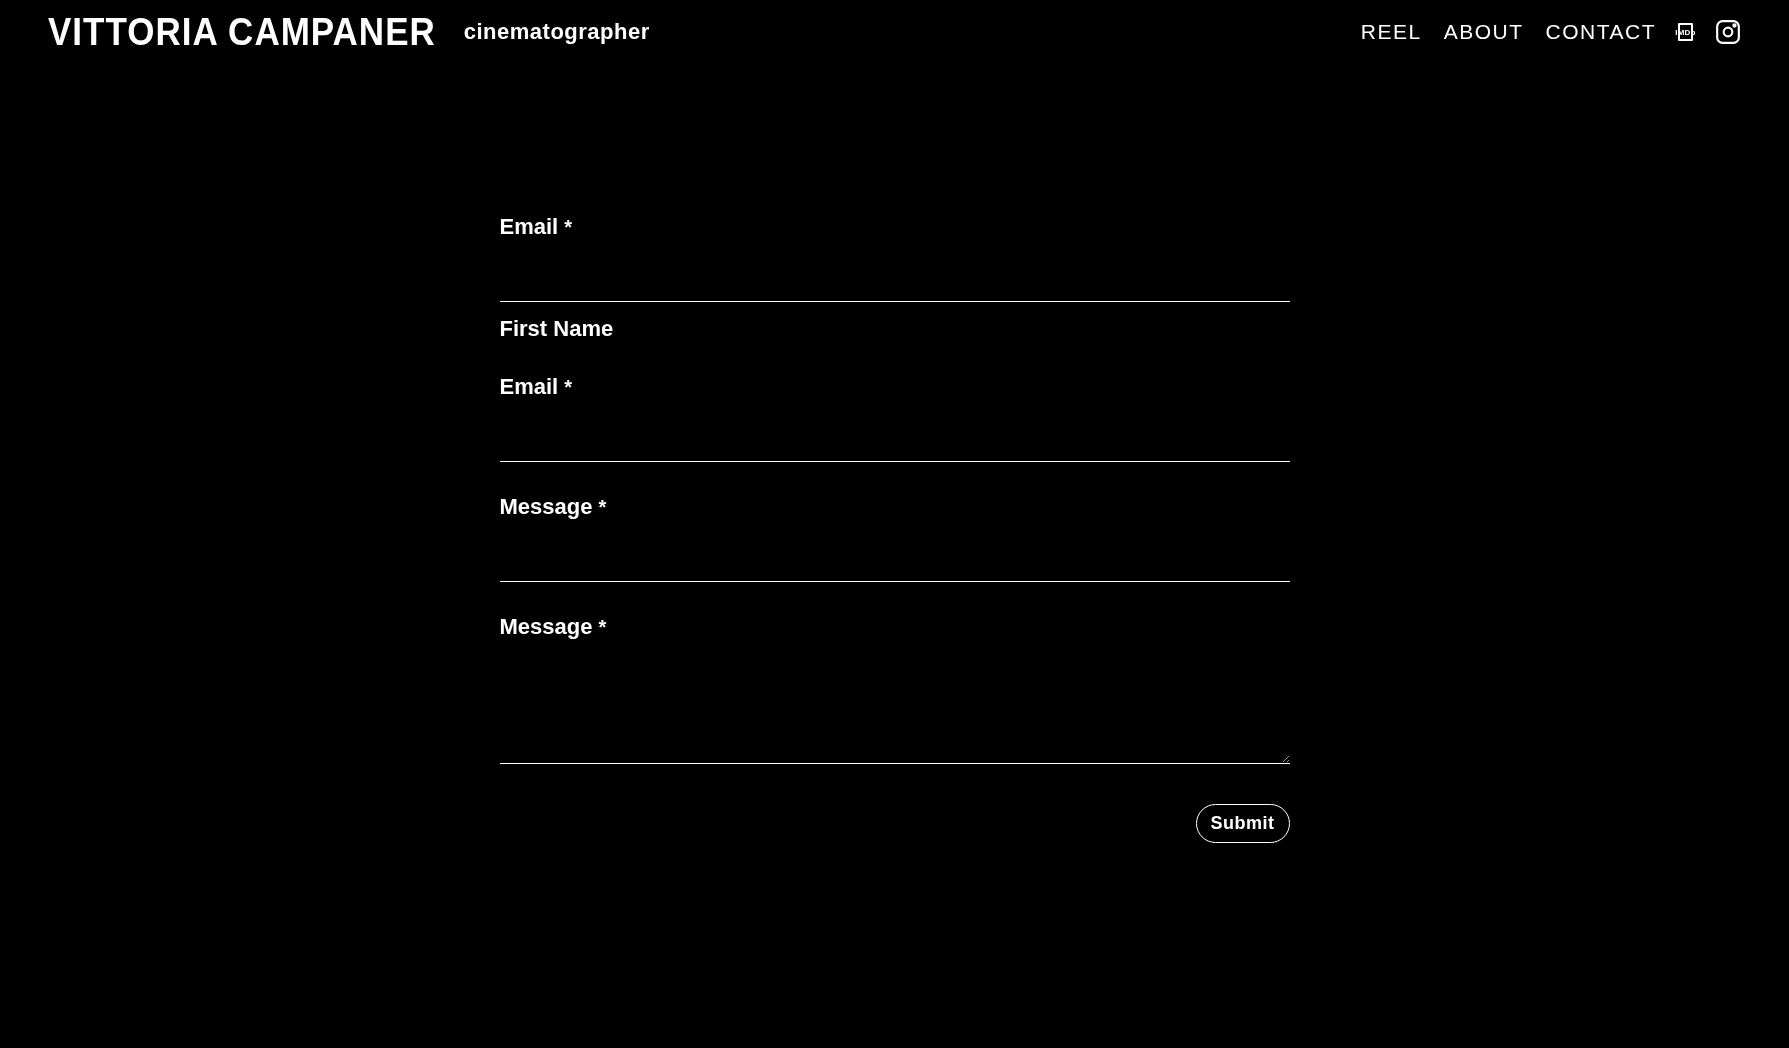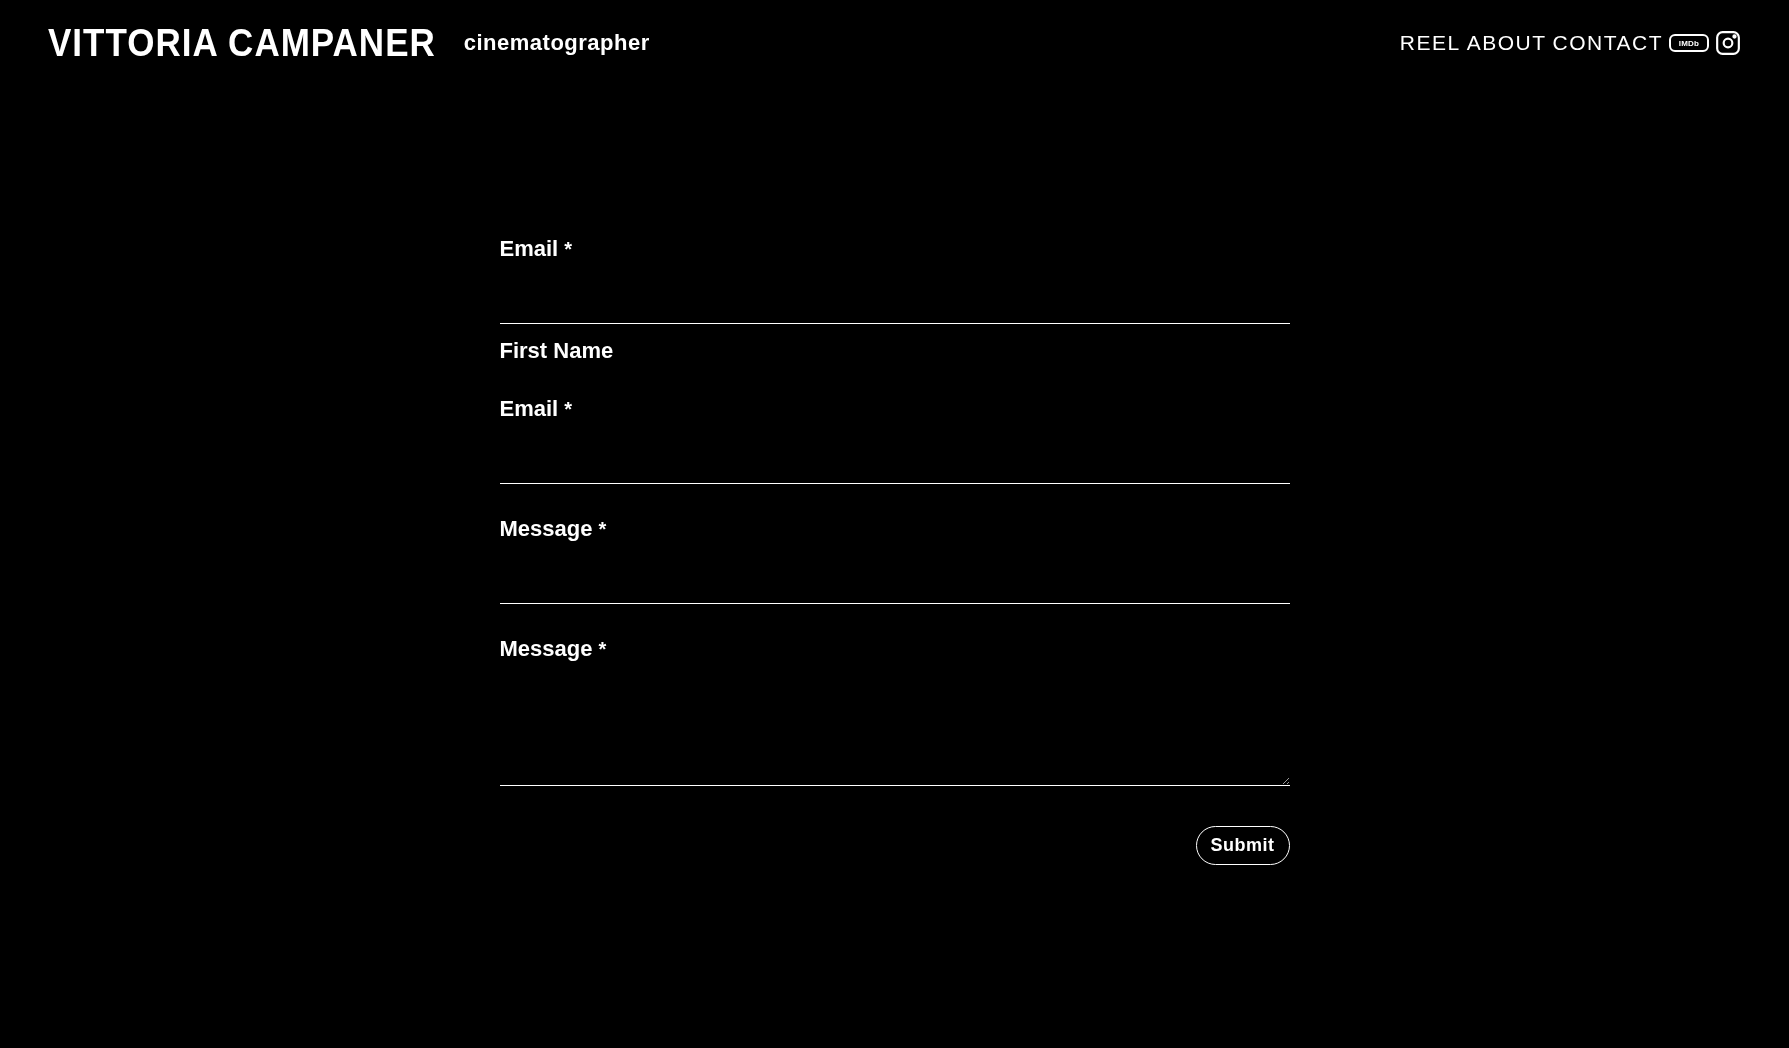--- a/index.html
+++ b/index.html
@@ -13,21 +13,21 @@
       color: #ffffff;
       font-family: Arial, Helvetica, sans-serif;
       width: 1789px;
       height: 1048px;
       overflow: hidden;
     }
     
     .header {
       display: flex;
       align-items: center;
-      padding: 23px 48px;
+      padding: 12px 48px;
     }
     
     .brand-name {
       font-size: 35px;
       font-weight: 900;
       letter-spacing: 1px;
       font-stretch: condensed;
       transform: scaleY(1.1);
     }
     
@@ -35,21 +35,21 @@
       font-size: 22px;
       font-weight: 700;
       margin-left: 28px;
       letter-spacing: 0.5px;
     }
     
     .nav {
       margin-left: auto;
       display: flex;
       align-items: center;
-      gap: 6px;
+      gap: 22px;
     }
     
     .nav-link {
       font-size: 21px;
       font-weight: 500;
       letter-spacing: 1.5px;
       color: #ffffff;
       text-decoration: none;
       cursor: pointer;
     }
@@ -58,24 +58,24 @@
       text-underline-offset: 4px;
     }
     
     .icon-link {
       cursor: pointer;
       display: flex;
       align-items: center;
     }
     
     .imdb-icon {
-      width: 40px;
+      width: 15px;
       height: 18px;
       border: 2px solid #ffffff;
-      border-radius: 6px;
+      border-radius: 1px;
       display: flex;
       align-items: center;
       justify-content: center;
       font-size: 8px;
       font-weight: bold;
       letter-spacing: 0.2px;
     }
     
     .form-container {
       max-width: 830px;

